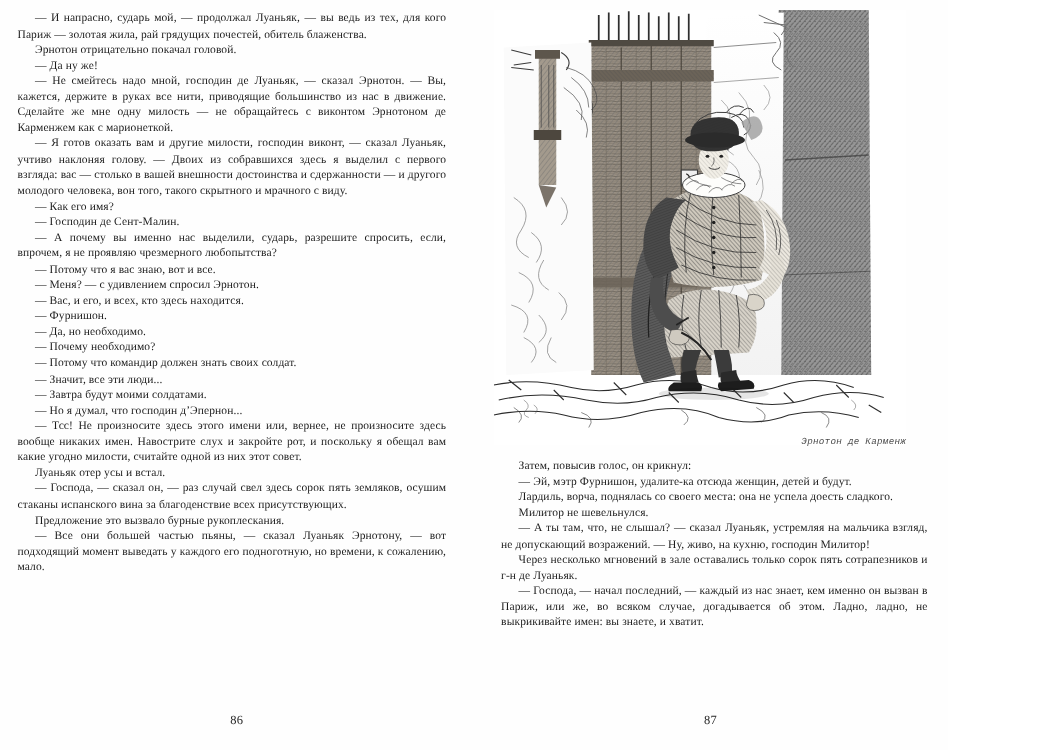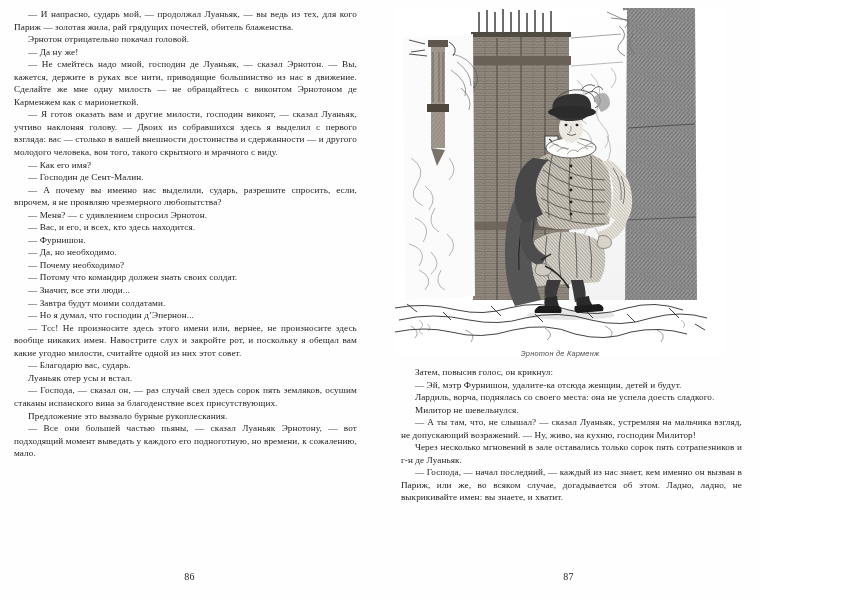--- a/index.html
+++ b/index.html
@@ -64,25 +64,25 @@
     position:absolute;
     inset:0;
     overflow:hidden;
     background:#ffffff;
   }
   .illus svg{ display:block; }
   .caption{
     position:absolute;
     left:0;right:0;
     bottom:-2px;
-    text-align:center;
+    text-align:right;
     font-style:italic;
     font-size:7.4px;
     color:#4b4b4b;
-    font-family:Liberation Sans, sans-serif;
+    font-family:Liberation Mono, monospace;
     letter-spacing:.03em;
   }
   .right-text{
     margin-top:2px;
   }
 </style>
 </head>
 <body>
 
 <div id="spread">
@@ -90,31 +90,31 @@
   <div class="page page-left">
     <div class="textblock">
       <p>— И напрасно, сударь мой, — продолжал Луаньяк, — вы ведь из тех, для кого Париж — золотая жила, рай грядущих почестей, обитель блаженства.</p>
       <p>Эрнотон отрицательно покачал головой.</p>
       <p>— Да ну же!</p>
       <p>— Не смейтесь надо мной, господин де Луаньяк, — сказал Эрнотон. — Вы, кажется, держите в руках все нити, приводящие большинство из нас в движение. Сделайте же мне одну милость — не обращайтесь с виконтом Эрнотоном де Карменжем как с марионеткой.</p>
       <p>— Я готов оказать вам и другие милости, господин виконт, — сказал Луаньяк, учтиво наклоняя голову. — Двоих из собравшихся здесь я выделил с первого взгляда: вас — столько в вашей внешности достоинства и сдержанности — и другого молодого человека, вон того, такого скрытного и мрачного с виду.</p>
       <p>— Как его имя?</p>
       <p>— Господин де Сент-Малин.</p>
       <p>— А почему вы именно нас выделили, сударь, разрешите спросить, если, впрочем, я не проявляю чрезмерного любопытства?</p>
+      <p>— Потому что я вас знаю, вот и все.</p>
       <p>— Меня? — с удивлением спросил Эрнотон.</p>
       <p>— Вас, и его, и всех, кто здесь находится.</p>
       <p>— Фурнишон.</p>
       <p>— Да, но необходимо.</p>
       <p>— Почему необходимо?</p>
       <p>— Потому что командир должен знать своих солдат.</p>
       <p>— Значит, все эти люди...</p>
       <p>— Завтра будут моими солдатами.</p>
       <p>— Но я думал, что господин д’Эпернон...</p>
       <p>— Тсс! Не произносите здесь этого имени или, вернее, не произносите здесь вообще никаких имен. Навострите слух и закройте рот, и поскольку я обещал вам какие угодно милости, считайте одной из них этот совет.</p>
-      <p>— Благодарю вас, сударь.</p>
       <p>Луаньяк отер усы и встал.</p>
       <p>— Господа, — сказал он, — раз случай свел здесь сорок пять земляков, осушим стаканы испанского вина за благоденствие всех присутствующих.</p>
       <p>Предложение это вызвало бурные рукоплескания.</p>
       <p>— Все они большей частью пьяны, — сказал Луаньяк Эрнотону, — вот подходящий момент выведать у каждого его подноготную, но времени, к сожалению, мало.</p>
     </div>
     <div class="folio">86</div>
   </div>
 
   <div class="page page-right">
 

